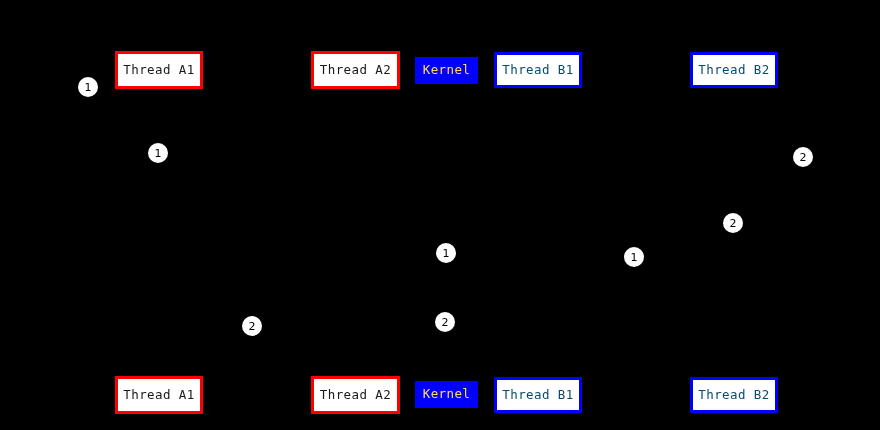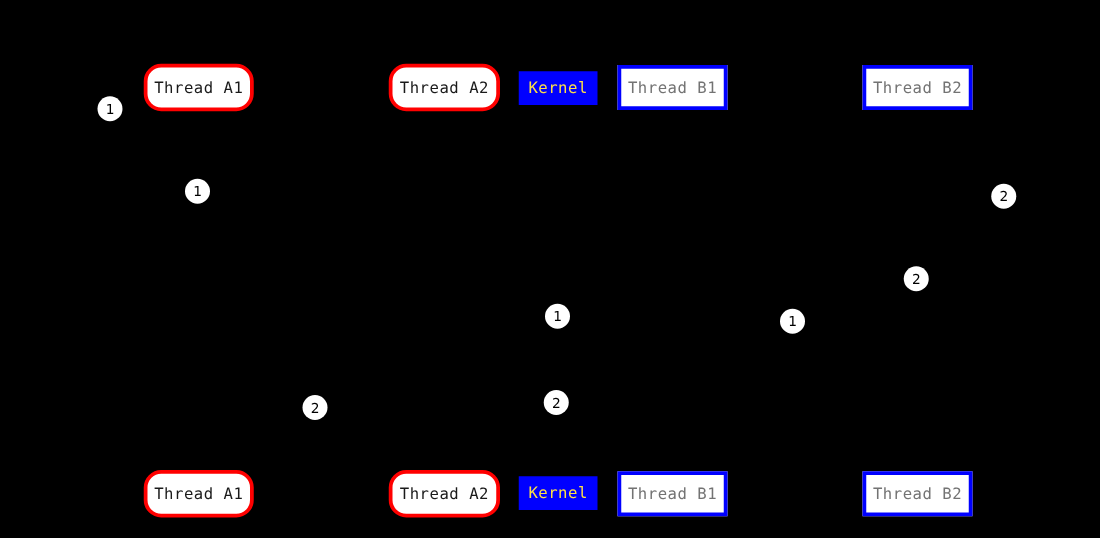--- a/index.html
+++ b/index.html
@@ -44,25 +44,24 @@
     line-height: 1;
   }
   .participant.outline {
     background: #ffffff;
     border-style: solid;
     border-width: 3px;
   }
   .participant.red {
     border-color: #ff0000;
     color: #1a1a1a;
-    border-radius: 14px;
   }
   .participant.blue {
     border-color: #0000ff;
-    color: #737373;
+    color: #0c4a6e;
     text-align: center;
   }
   .participant.filled {
     background: #0000ff;
     color: #fde047;
     border: none;
   }
 
   
   .marker {

